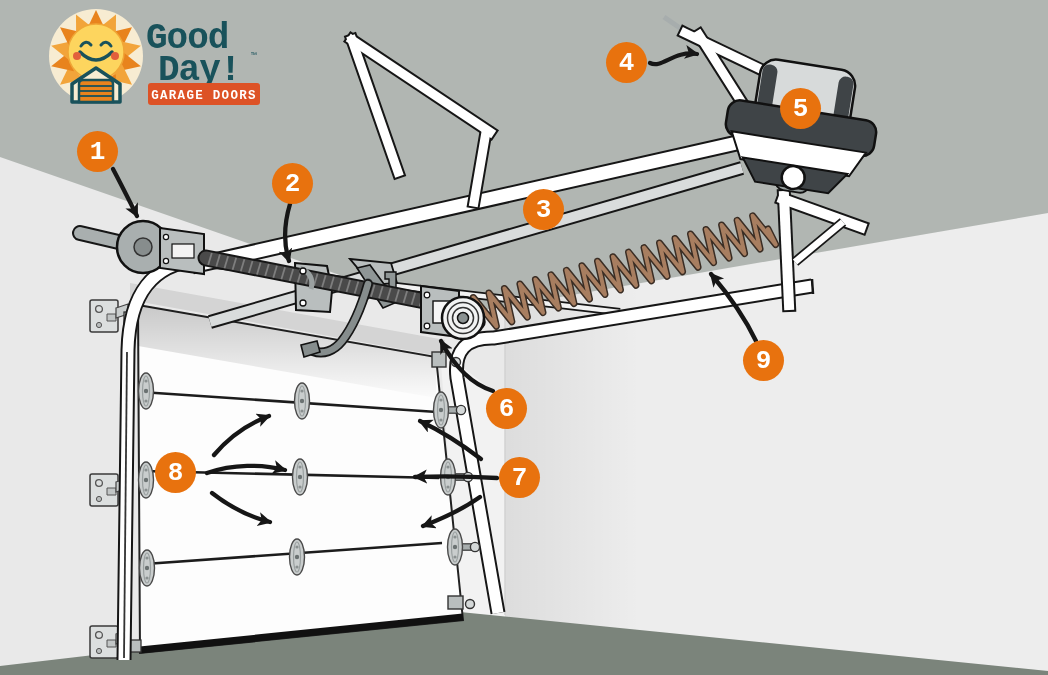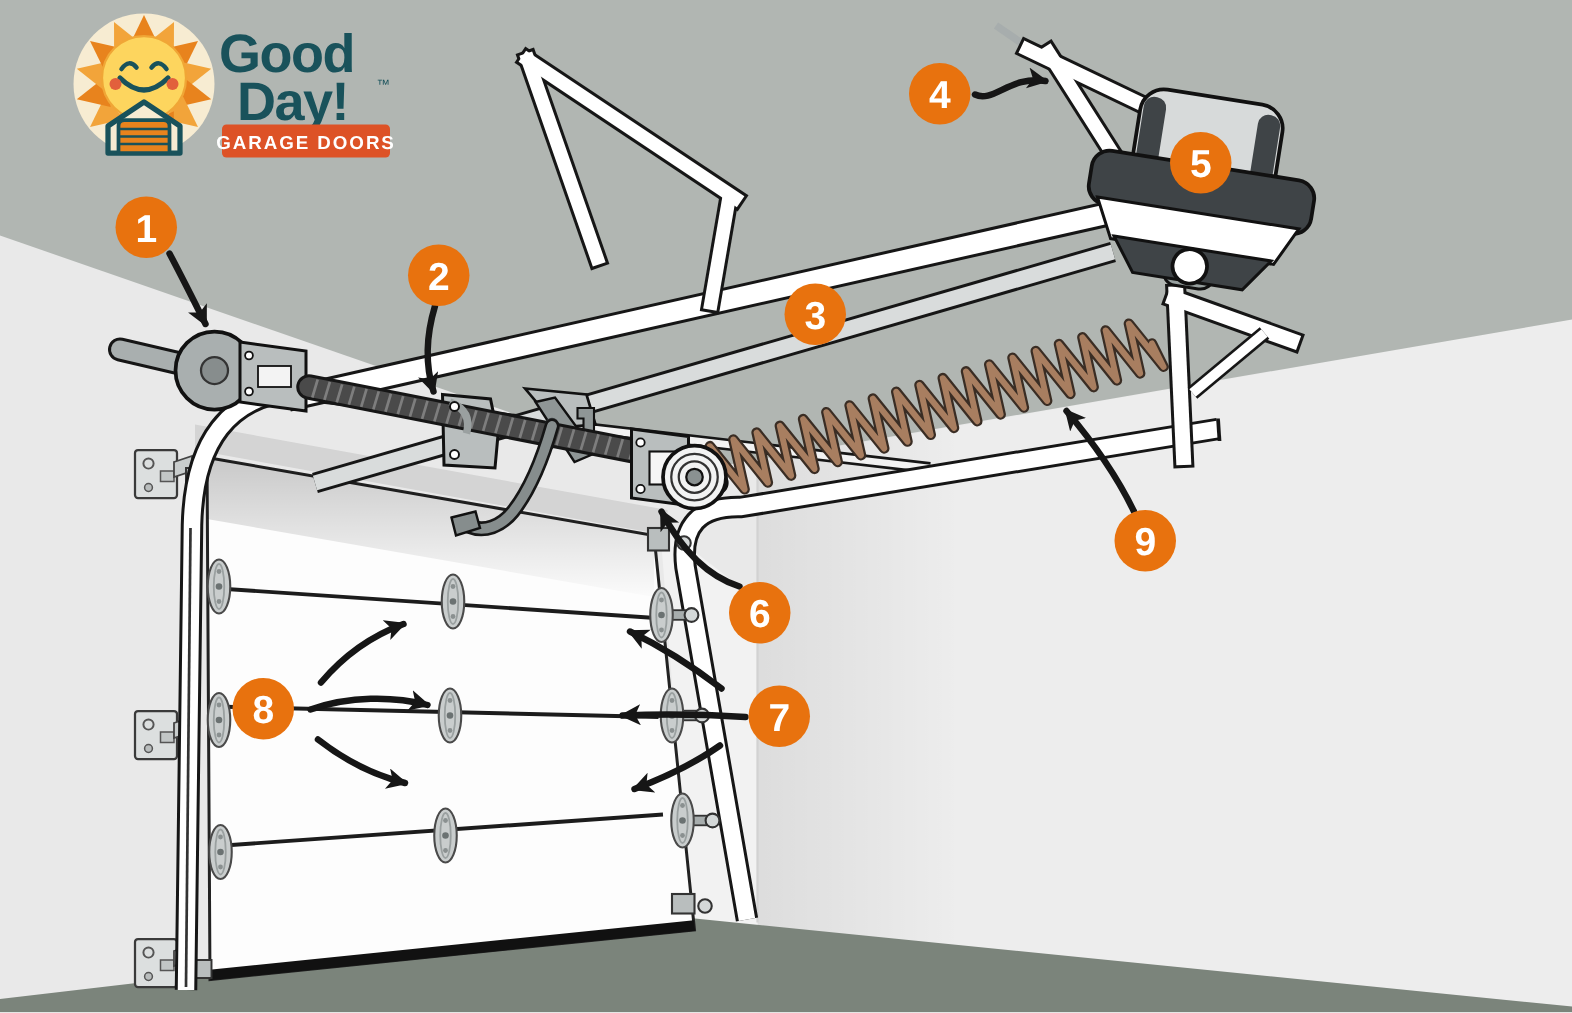--- a/index.html
+++ b/index.html
@@ -1,19 +1,19 @@
 <!DOCTYPE html>
 <html><head>
 <meta charset="utf-8">
 <style>
   html,body{margin:0;padding:0;background:#fff;}
   .stage{
     position:relative;width:1048px;height:675px;overflow:hidden;
     background:#e9e9e9;
-    font-family:Liberation Sans, sans-serif;
+    font-family:Liberation Mono, monospace;
   }
   .scene{position:absolute;left:0;top:0;}
   .logo{position:absolute;left:46px;top:4px;}
   .callout{
     position:absolute;width:41px;height:41px;border-radius:50%;
     background:#e8720e;color:#ffffff;
     display:flex;align-items:center;justify-content:center;
     font-size:26px;font-weight:bold;line-height:1;
     cursor:pointer;user-select:none;
   }

